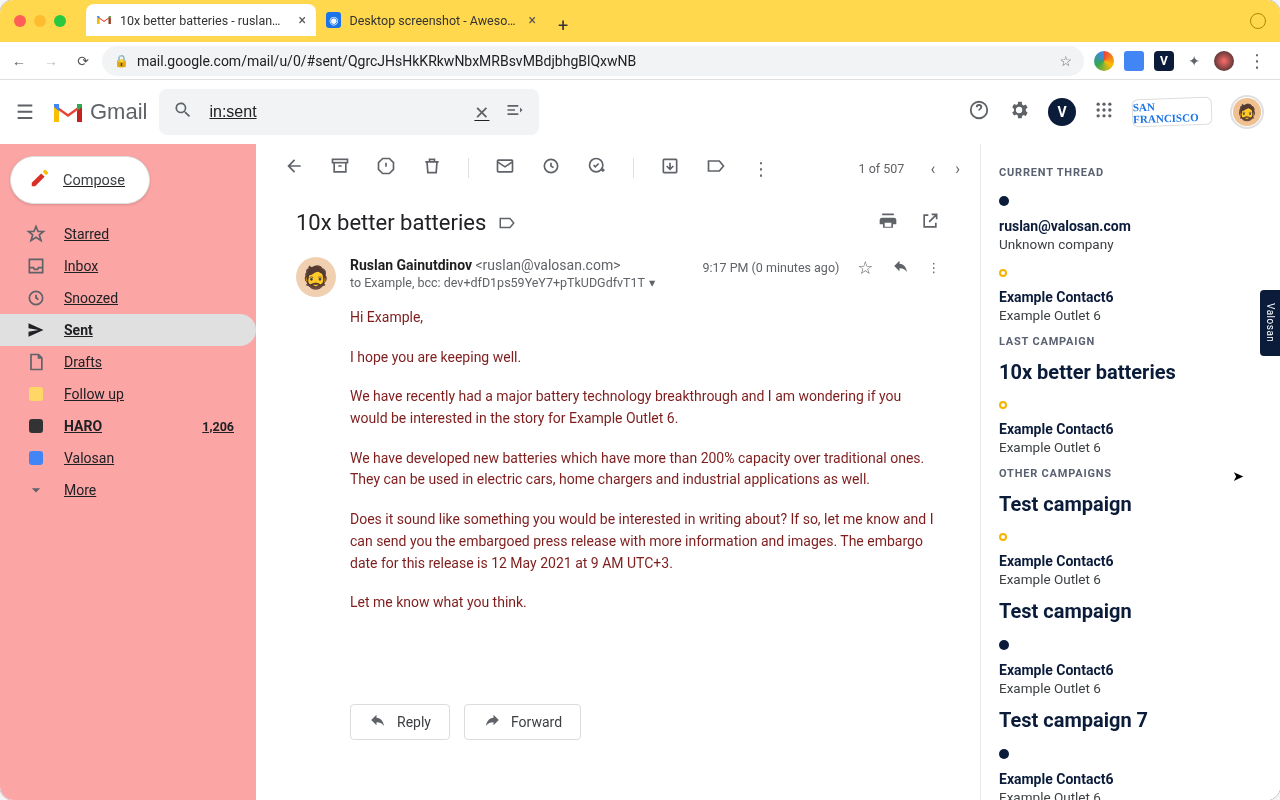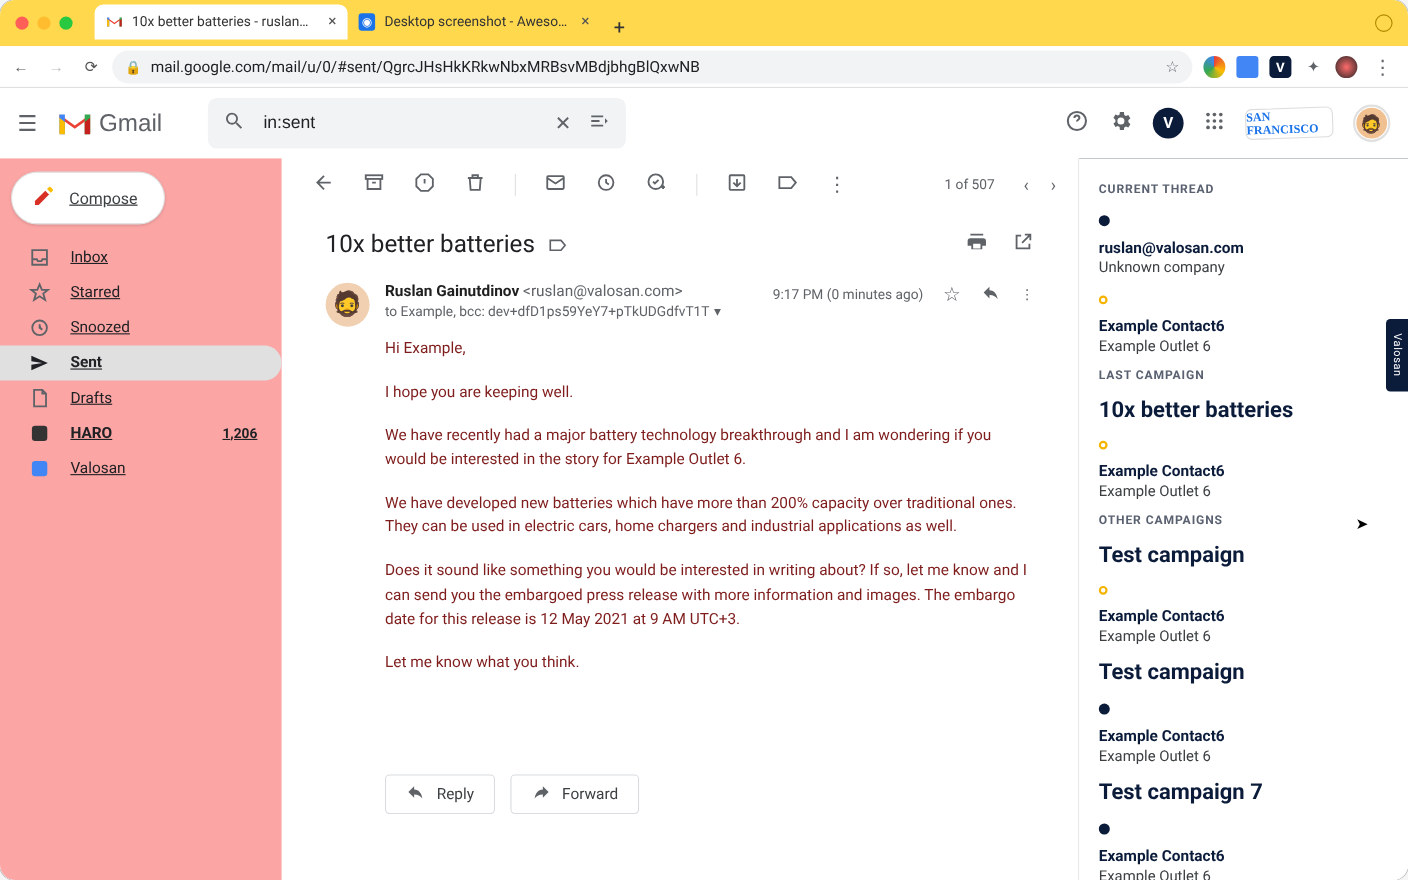--- a/index.html
+++ b/index.html
@@ -28,21 +28,21 @@
 
   
   .app { display: flex; height: 720px; width: 1280px; background:#fff; }
 
   
   .gmail-header { position:absolute; top:80px; left:0; right:0; height:64px; display:flex; align-items:center; padding:0 16px; gap:12px; background:#fff; z-index:3; }
   .hamburger { width:24px; color:#5f6368; font-size:20px; cursor:pointer; }
   .gmail-logo { display:flex; align-items:center; gap:6px; font-size:22px; color:#5f6368; font-family:'Product Sans',Arial; }
   .gmail-m { width:32px; height:24px; position:relative; }
   .gmail-m svg { width:32px; height:24px; }
-  .search-wrap { margin-left:30px; width:380px; height:46px; background:#f1f3f4; border-radius:8px; display:flex; align-items:center; padding:0 14px; gap:16px; }
+  .search-wrap { width:380px; height:46px; background:#f1f3f4; border-radius:8px; display:flex; align-items:center; padding:0 14px; gap:16px;text-decoration:underline; }
   .search-input { flex:1; border:none; background:transparent; font-size:16px; outline:none; color:#202124; }
   .s-icon { color:#5f6368; font-size:18px; }
   .hdr-right { margin-left:auto; display:flex; align-items:center; gap:18px; color:#5f6368; }
   .hdr-ic { font-size:20px; cursor:pointer; }
   .v-badge { width:28px; height:28px; background:#0b1b3a; color:#fff; border-radius:50%; display:flex; align-items:center; justify-content:center; font-weight:bold; font-size:14px; }
   .sf-badge { width:80px; height:28px; border:1px solid #ddd; border-radius:6px; display:flex; align-items:center; justify-content:center; font-family:cursive; color:#1a73e8; font-size:11px; font-weight:bold; transform:rotate(-2deg); }
   .avatar-ring { width:34px; height:34px; border-radius:50%; background:#fff; border:2px solid #e0e0e0; display:flex; align-items:center; justify-content:center; }
   .avatar { width:28px; height:28px; border-radius:50%; background:#f0c090; display:flex; align-items:center; justify-content:center; font-size:16px; }
 
   
@@ -235,32 +235,32 @@
               <path fill="#d93025" d="M3 17.25V21h3.75L17 10.75l-3.75-3.75z"></path>
               <path fill="#fbbc04" d="M20.7 7a1 1 0 000-1.4l-2.3-2.3a1 1 0 00-1.4 0L15 5.25 18.75 9z"></path>
             </svg>
         </span>
         <span>Compose</span>
       </div>
       <ul class="nav-list">
         <li class="nav-item">
           <span class="nav-icon-box">
               <svg viewBox="0 0 24 24">
+                <path fill="none" stroke="#5f6368" stroke-width="2" d="M12 3l2.5 6H21l-5 4 2 7-6-4-6 4 2-7-5-4h6.5z"></path>
+              </svg>
+            </span>
+          <span>Starred</span>
+        </li>
+        <li class="nav-item">
+          <span class="nav-icon-box">
+              <svg viewBox="0 0 24 24">
                 <path fill="none" stroke="#5f6368" stroke-width="2" d="M4 4h16v16H4zM4 14h5l1 2h4l1-2h5"></path>
               </svg>
             </span>
           <span>Inbox</span>
-        </li>
-        <li class="nav-item">
-          <span class="nav-icon-box">
-              <svg viewBox="0 0 24 24">
-                <path fill="none" stroke="#5f6368" stroke-width="2" d="M12 3l2.5 6H21l-5 4 2 7-6-4-6 4 2-7-5-4h6.5z"></path>
-              </svg>
-            </span>
-          <span>Starred</span>
         </li>
         <li class="nav-item">
           <span class="nav-icon-box">
               <svg viewBox="0 0 24 24">
                 <circle cx="12" cy="12" r="8" fill="none" stroke="#5f6368" stroke-width="2"></circle>
                 <path stroke="#5f6368" stroke-width="2" d="M12 8v4l3 2"></path>
               </svg>
             </span>
           <span>Snoozed</span>
         </li>
@@ -273,32 +273,46 @@
           <span>Sent</span>
         </li>
         <li class="nav-item">
           <span class="nav-icon-box">
               <svg viewBox="0 0 24 24">
                 <path fill="none" stroke="#5f6368" stroke-width="2" d="M6 3h9l4 4v14H6z M15 3v4h4"></path>
               </svg>
             </span>
           <span>Drafts</span>
         </li>
+        <li class="nav-item">
+          <span class="nav-icon-box">
+              <span class="label-dot" style="background:#ffd766"></span>
+            </span>
+          <span>Follow up</span>
+        </li>
         <li class="nav-item bold">
           <span class="nav-icon-box">
               <span class="label-dot" style="background:#333"></span>
             </span>
           <span>HARO</span>
           <span class="count">1,206</span>
         </li>
         <li class="nav-item">
           <span class="nav-icon-box">
               <span class="label-dot" style="background:#4285f4"></span>
             </span>
           <span>Valosan</span>
+        </li>
+        <li class="nav-item">
+          <span class="nav-icon-box">
+              <svg viewBox="0 0 24 24">
+                <path fill="#5f6368" d="M7 10l5 5 5-5z"></path>
+              </svg>
+            </span>
+          <span>More</span>
         </li>
       </ul>
     </div>
 
     <div class="content">
       <div class="msg-toolbar">
         <span class="tb-ic"><svg width="20" height="20" viewBox="0 0 24 24" fill="#5f6368">
               <path d="M20 11H7.8l5.6-5.6L12 4l-8 8 8 8 1.4-1.4L7.8 13H20z"></path>
             </svg></span>
         <span class="tb-ic"><svg width="20" height="20" viewBox="0 0 24 24" fill="none" stroke="#5f6368" stroke-width="2">

